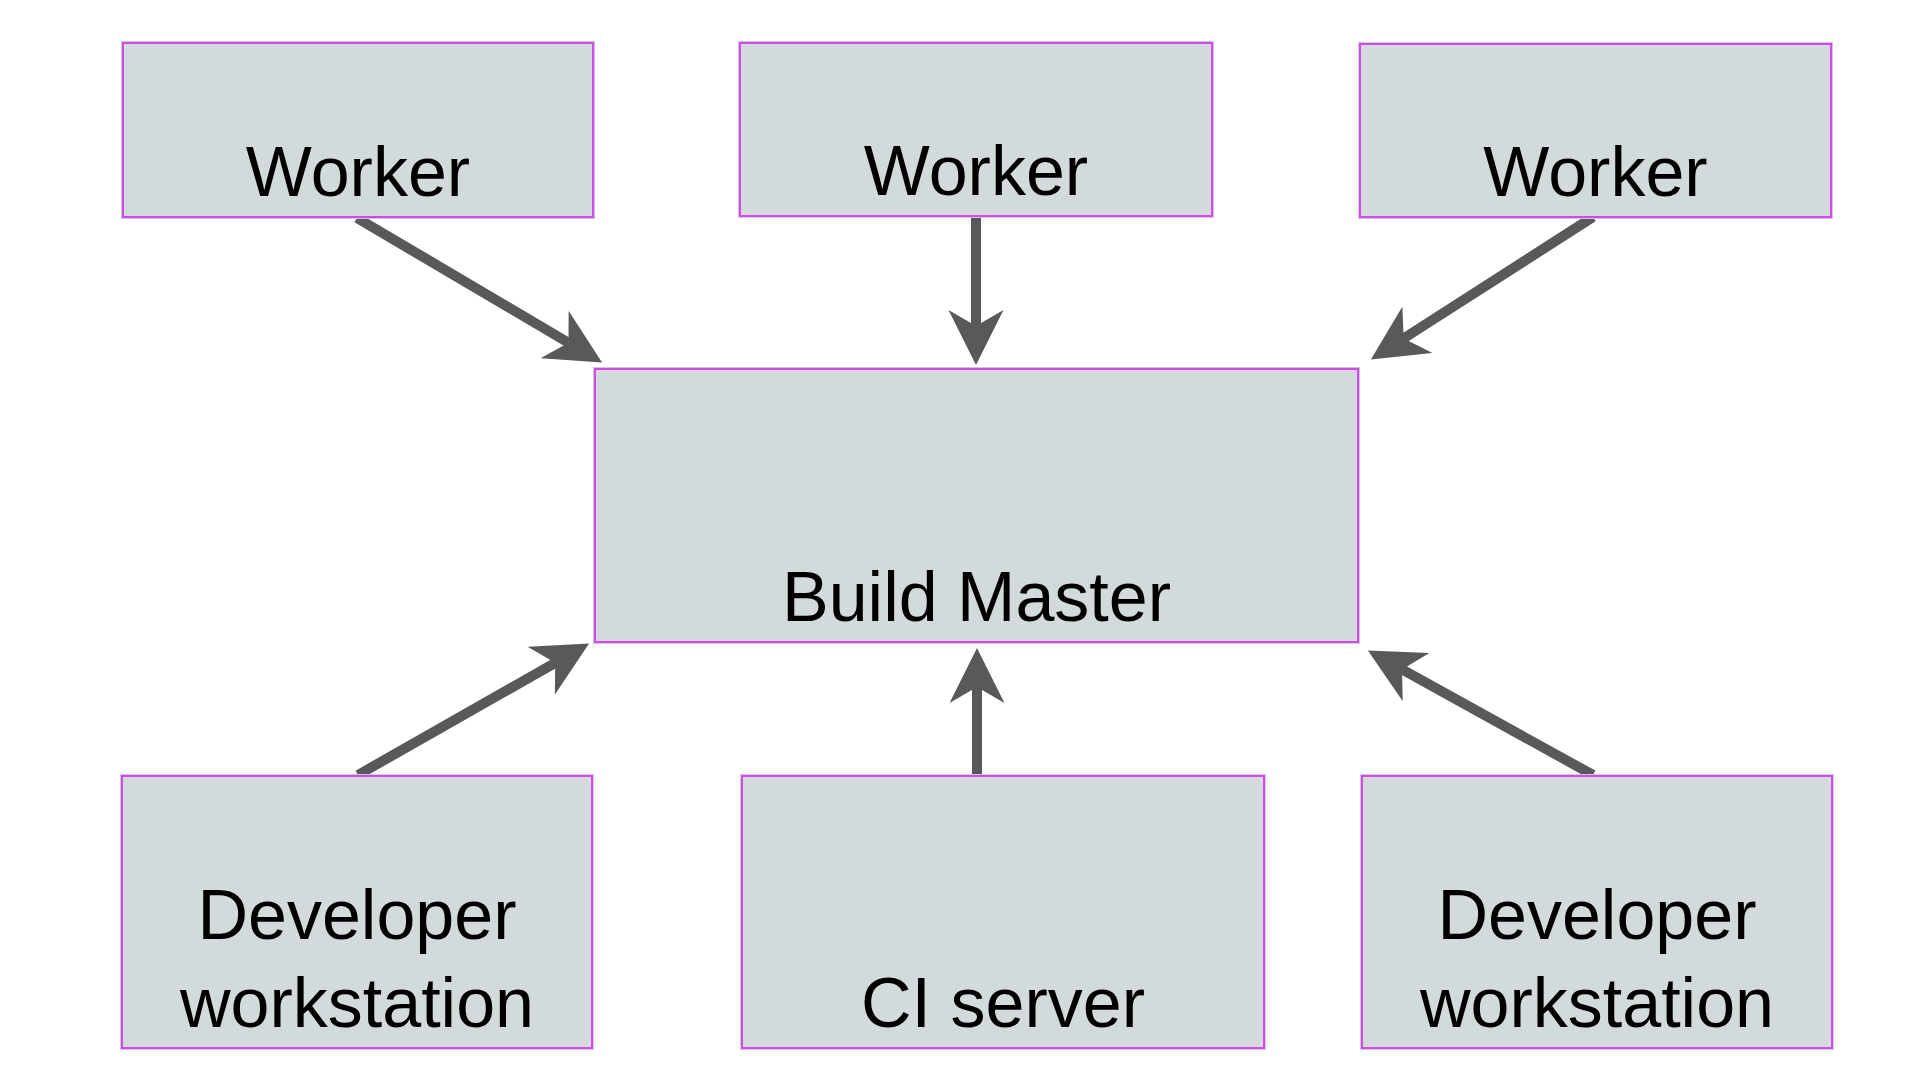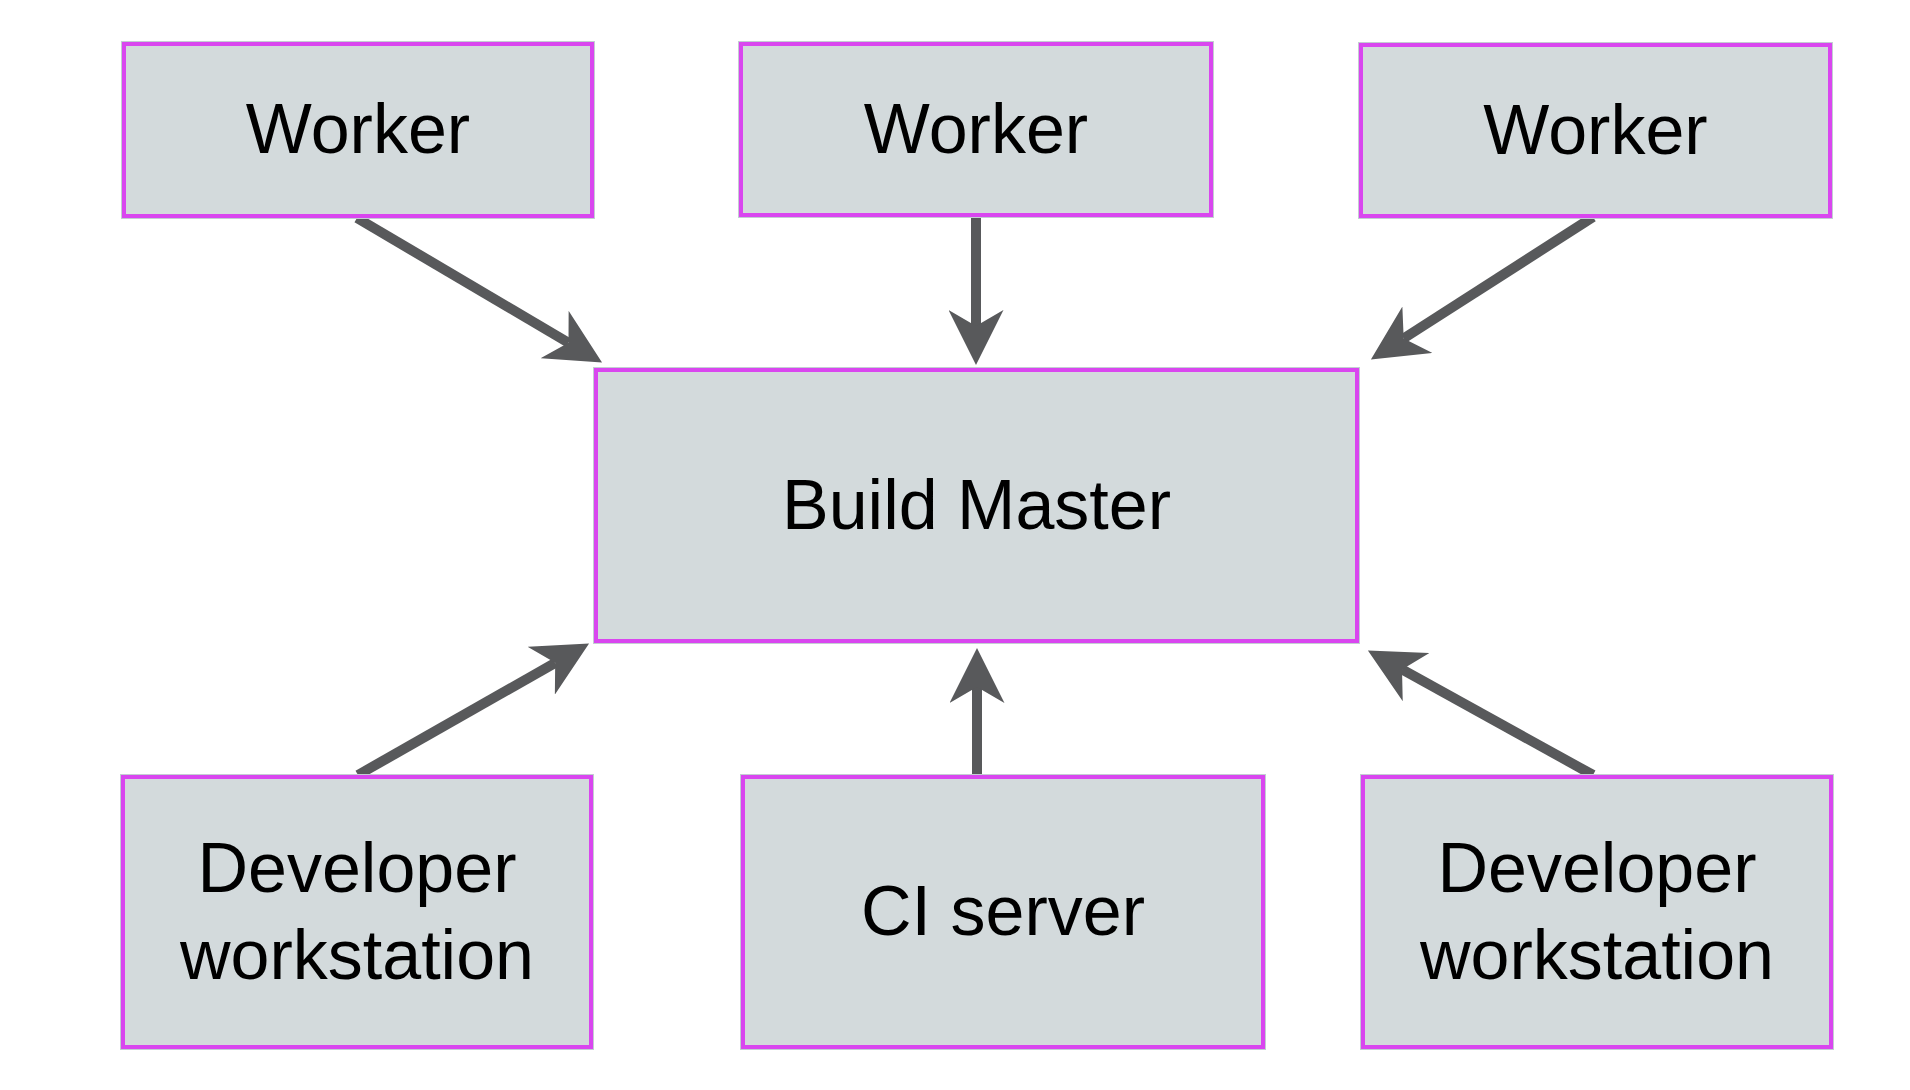--- a/index.html
+++ b/index.html
@@ -20,24 +20,24 @@
     left: 0;
     top: 0;
     width: 1910px;
     height: 1090px;
     display: block;
   }
   .node {
     position: absolute;
     box-sizing: border-box;
     background: #d3dadc;
-    border: 4px solid #d946ef;
+    border: 2px solid #d946ef;
     box-shadow: 0 0 0 1px #c3ced2;
     display: flex;
-    align-items: center;
+    align-items: flex-end;
     justify-content: center;
     text-align: center;
     color: #000000;
     font-size: 70px;
     line-height: 1.25;
     letter-spacing: 0px;
   }
   
   .n-worker-1 { left: 122px; top: 42px;  width: 472px; height: 176px; }
   .n-worker-2 { left: 739px; top: 42px;  width: 474px; height: 175px; }

